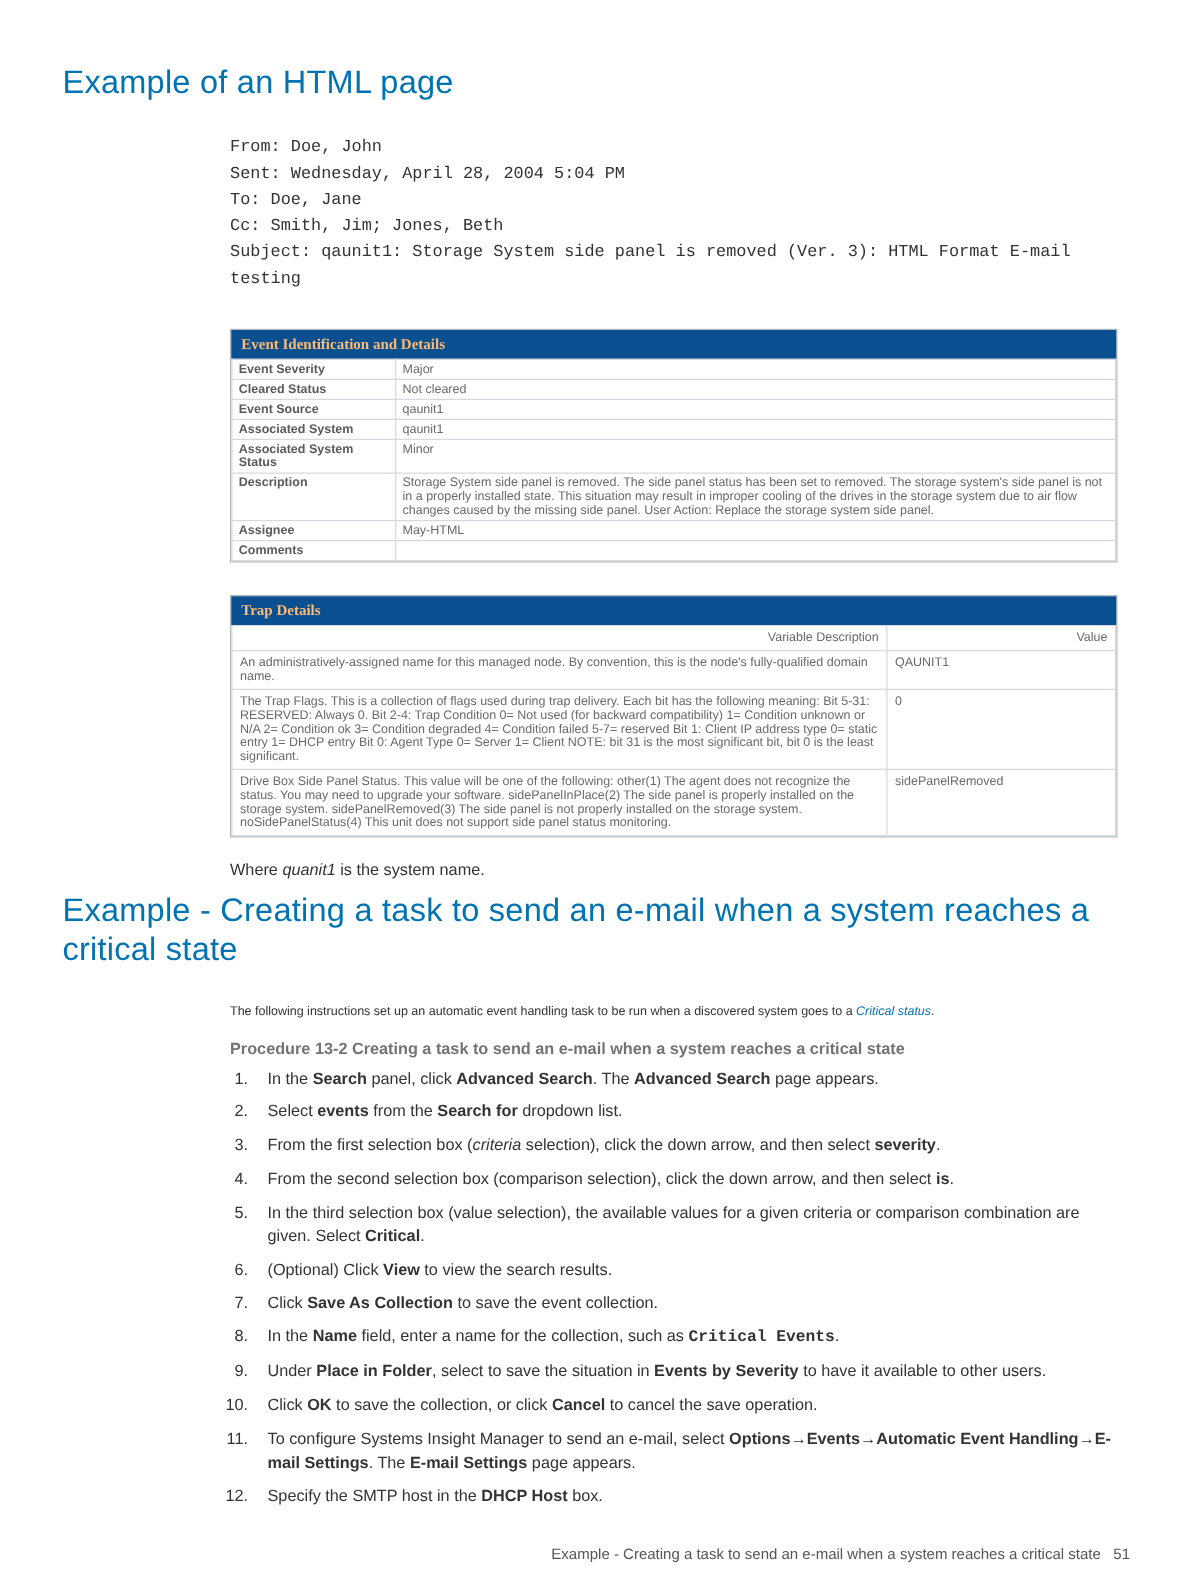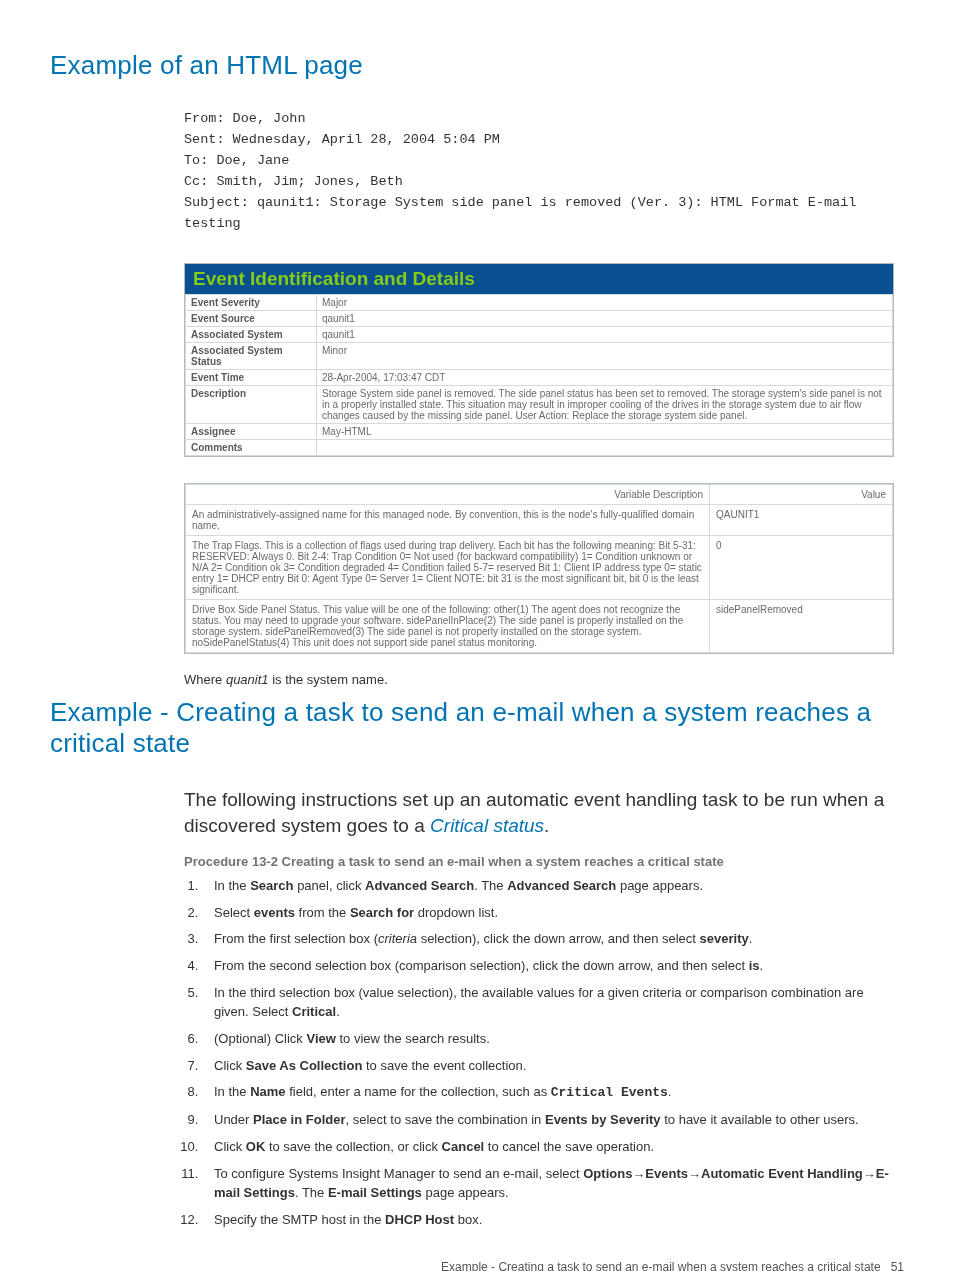--- a/index.html
+++ b/index.html
@@ -33,25 +33,25 @@
     color: #333;
     margin-bottom: 28px;
   }
   
   .panel {
     border: 1px solid #b5b9c0;
     margin: 20px 0 8px 0;
   }
   .panel-head {
     background: #0a4f8f;
-    color: #84cc16;
+    color: #fdba74;
     font-weight: bold;
-    font-size: 19px;
+    font-size: 12px;
     padding: 4px 8px;
-    font-family: Liberation Sans, sans-serif;
+    font-family: Liberation Serif, serif;
   }
   .kv-table {
     width: 100%;
     border-collapse: collapse;
     font-size: 10px;
     color: #6a6a6a;
     border-radius: 18px;
   }
   .kv-table td {
     border: 1px solid #d6d9de;
@@ -83,21 +83,21 @@
   }
   .trap-table td.val {
     width: 170px;
   }
   .note-line {
     margin: 18px 0 10px 0;
     font-size: 13px;
   }
   .note-line .ital { font-style: italic; }
   p.body {
-    font-size: 19px;
+    font-size: 10px;
     line-height: 1.4;
     margin: 8px 0;
   }
   .ital2 { font-style: italic; color:#0073b3; }
   .proc-head {
     color: #737373;
     font-weight: bold;
     font-size: 13px;
     margin: 14px 0 8px 0;
   }
@@ -136,52 +136,53 @@
 
   <div class="panel">
     <div class="panel-head">Event Identification and Details</div>
     <table class="kv-table">
       <tbody>
           <tr>
             <td class="key">Event Severity</td>
             <td>Major</td>
           </tr>
       <tr>
+            <td class="key">Cleared Status</td>
+            <td>Not cleared</td>
+          </tr>
+      <tr>
             <td class="key">Event Source</td>
             <td>qaunit1</td>
           </tr>
       <tr>
             <td class="key">Associated System</td>
             <td>qaunit1</td>
           </tr>
       <tr>
             <td class="key">Associated System Status</td>
             <td>Minor</td>
-          </tr>
-      <tr>
-            <td class="key">Event Time</td>
-            <td>28-Apr-2004, 17:03:47 CDT</td>
           </tr>
       <tr>
             <td class="key">Description</td>
             <td>Storage System side panel is removed. The side panel status has been set to removed. The storage system's side panel is not in a properly installed state. This situation may result in improper cooling of the drives in the storage system due to air flow changes caused by the missing side panel. User Action: Replace the storage system side panel.</td>
           </tr>
       <tr>
             <td class="key">Assignee</td>
             <td>May-HTML</td>
           </tr>
       <tr>
             <td class="key">Comments</td>
             <td></td>
           </tr>
     </tbody>
       </table>
   </div>
 
   <div class="panel" style="margin-top:26px;">
+    <div class="panel-head">Trap Details</div>
     <table class="trap-table">
       <tbody>
           <tr>
         <th>Variable Description</th>
         <th class="val">Value</th>
       </tr>
       <tr>
             <td>An administratively-assigned name for this managed node. By convention, this is the node's fully-qualified domain name.</td>
             <td class="val">QAUNIT1</td>
           </tr>
@@ -230,21 +231,21 @@
     <li>
       <span>(Optional) Click </span><span class="b">View</span><span> to view the search results.</span>
     </li>
     <li>
       <span>Click </span><span class="b">Save As Collection</span><span> to save the event collection.</span>
     </li>
     <li>
       <span>In the </span><span class="b">Name</span><span> field, enter a name for the collection, such as </span><span class="code-inline">Critical Events</span><span>.</span>
     </li>
     <li>
-      <span>Under </span><span class="b">Place in Folder</span><span>, select to save the combination in </span><span class="b">Events by Severity</span><span> to have it available to other users.</span>
+      <span>Under </span><span class="b">Place in Folder</span><span>, select to save the situation in </span><span class="b">Events by Severity</span><span> to have it available to other users.</span>
     </li>
     <li>
       <span>Click </span><span class="b">OK</span><span> to save the collection, or click </span><span class="b">Cancel</span><span> to cancel the save operation.</span>
     </li>
     <li>
       <span>To configure Systems Insight Manager to send an e-mail, select </span><span class="b">Options</span><span class="arrow">→</span><span class="b">Events</span><span class="arrow">→</span><span class="b">Automatic Event Handling</span><span class="arrow">→</span><span class="b">E-mail Settings</span><span>. The </span><span class="b">E-mail Settings</span><span> page appears.</span>
     </li>
     <li>
       <span>Specify the SMTP host in the </span><span class="b">DHCP Host</span><span> box.</span>
     </li>

